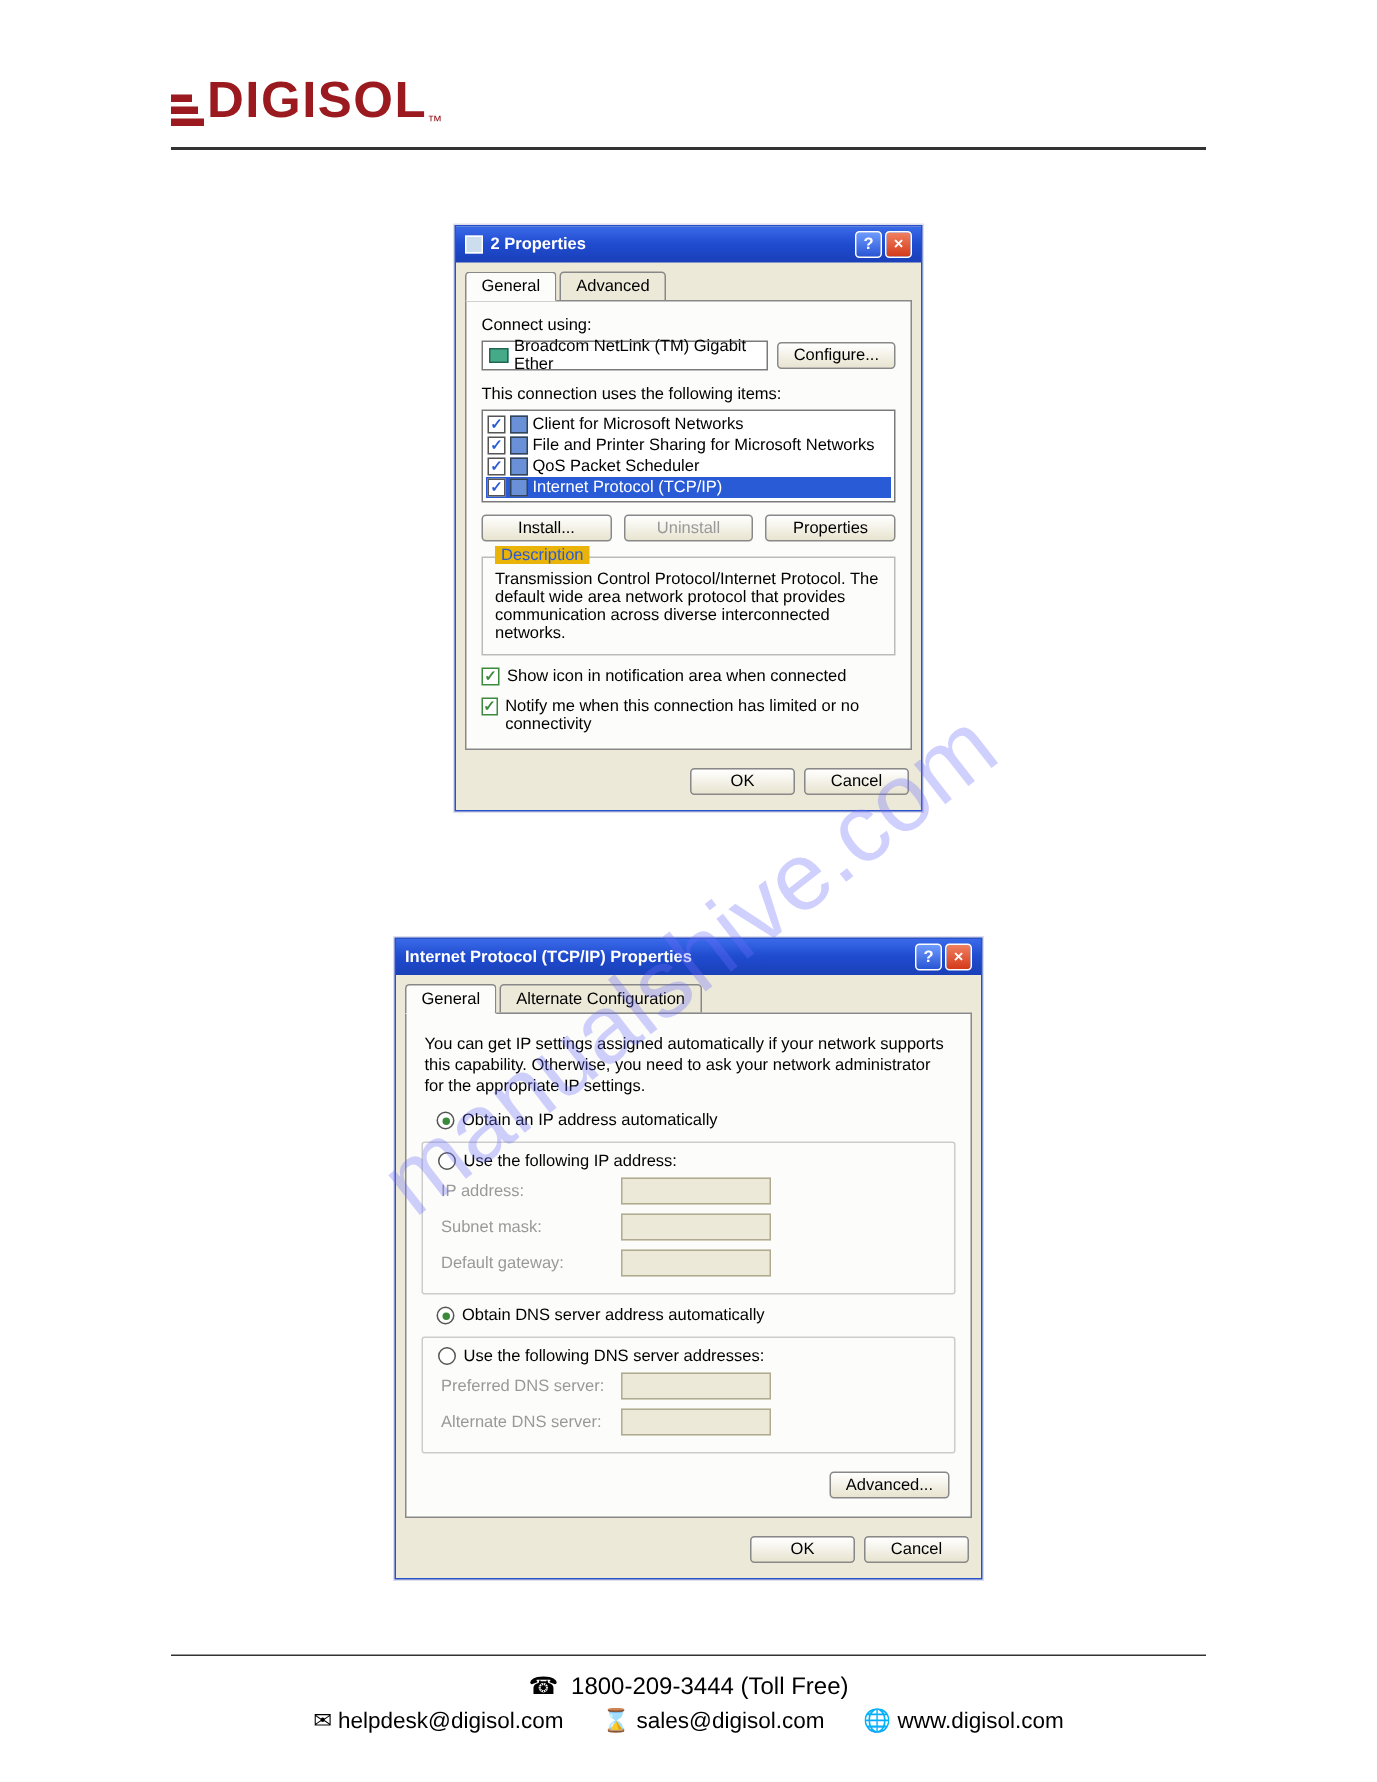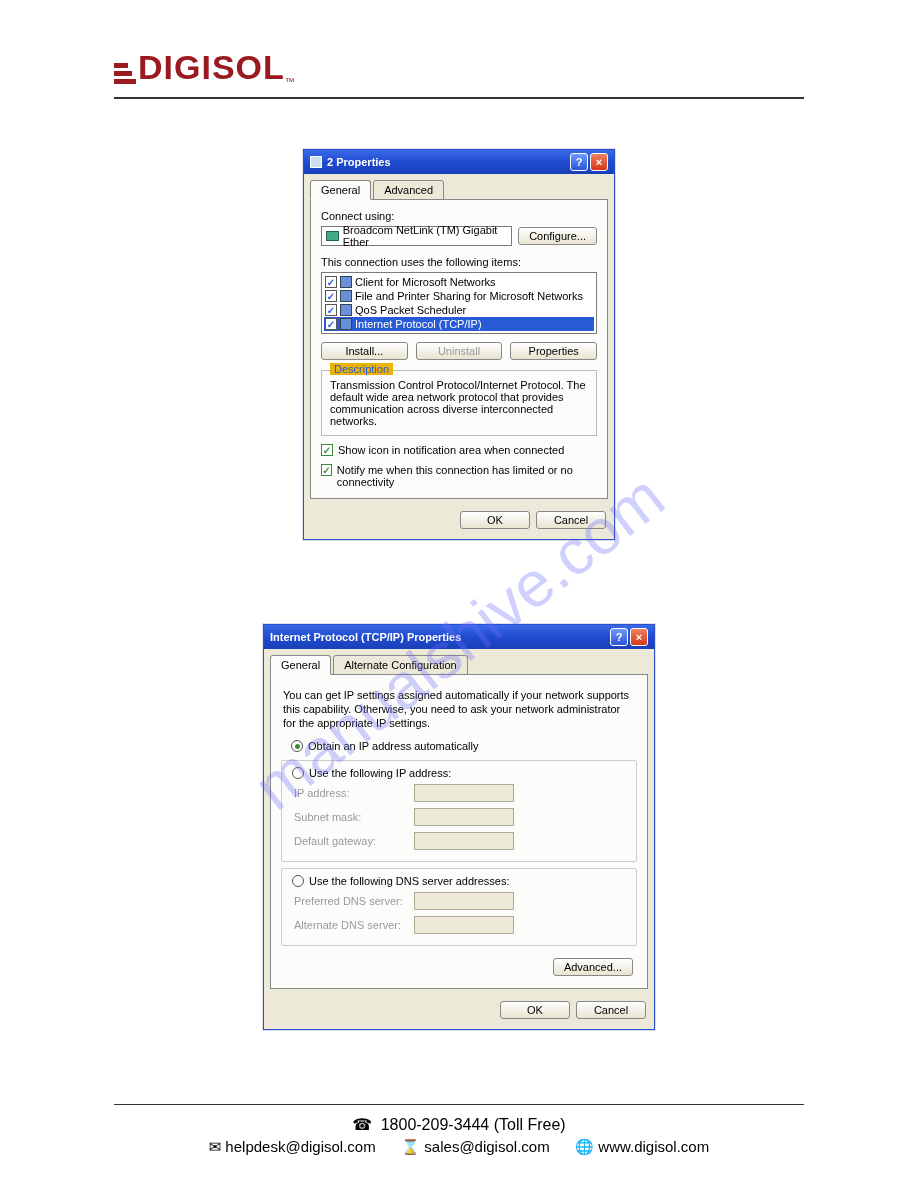--- a/index.html
+++ b/index.html
@@ -290,20 +290,26 @@
             <div class="field-row">
                 <span class="fl">Subnet mask:</span>
                 <span class="ip-box"></span>
               </div>
             <div class="field-row">
                 <span class="fl">Default gateway:</span>
                 <span class="ip-box"></span>
               </div>
           </div>
 
+          <div class="radio-row">
+            <span class="radio">
+                <span class="dot"></span>
+              </span>
+            <span>Obtain DNS server address automatically</span>
+          </div>
           <div class="inset-group">
             <div class="radio-row">
               <span class="radio"></span>
               <span>Use the following DNS server addresses:</span>
             </div>
             <div class="field-row">
                 <span class="fl">Preferred DNS server:</span>
                 <span class="ip-box"></span>
               </div>
             <div class="field-row">

